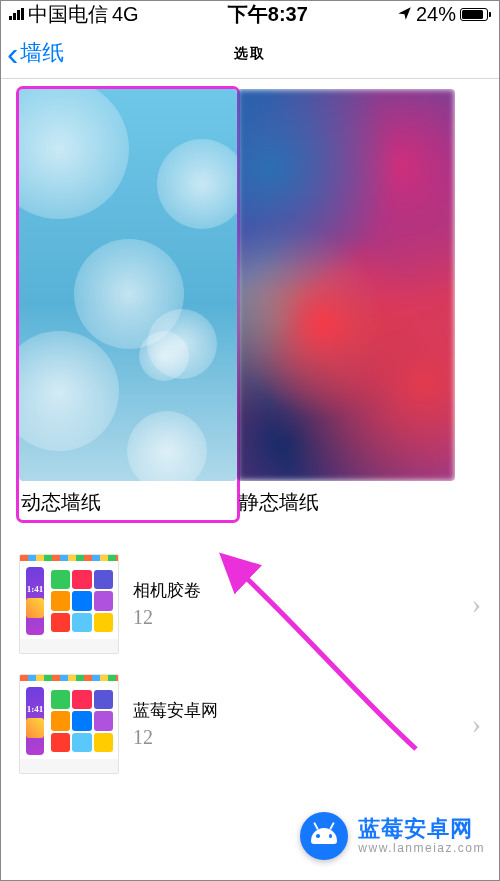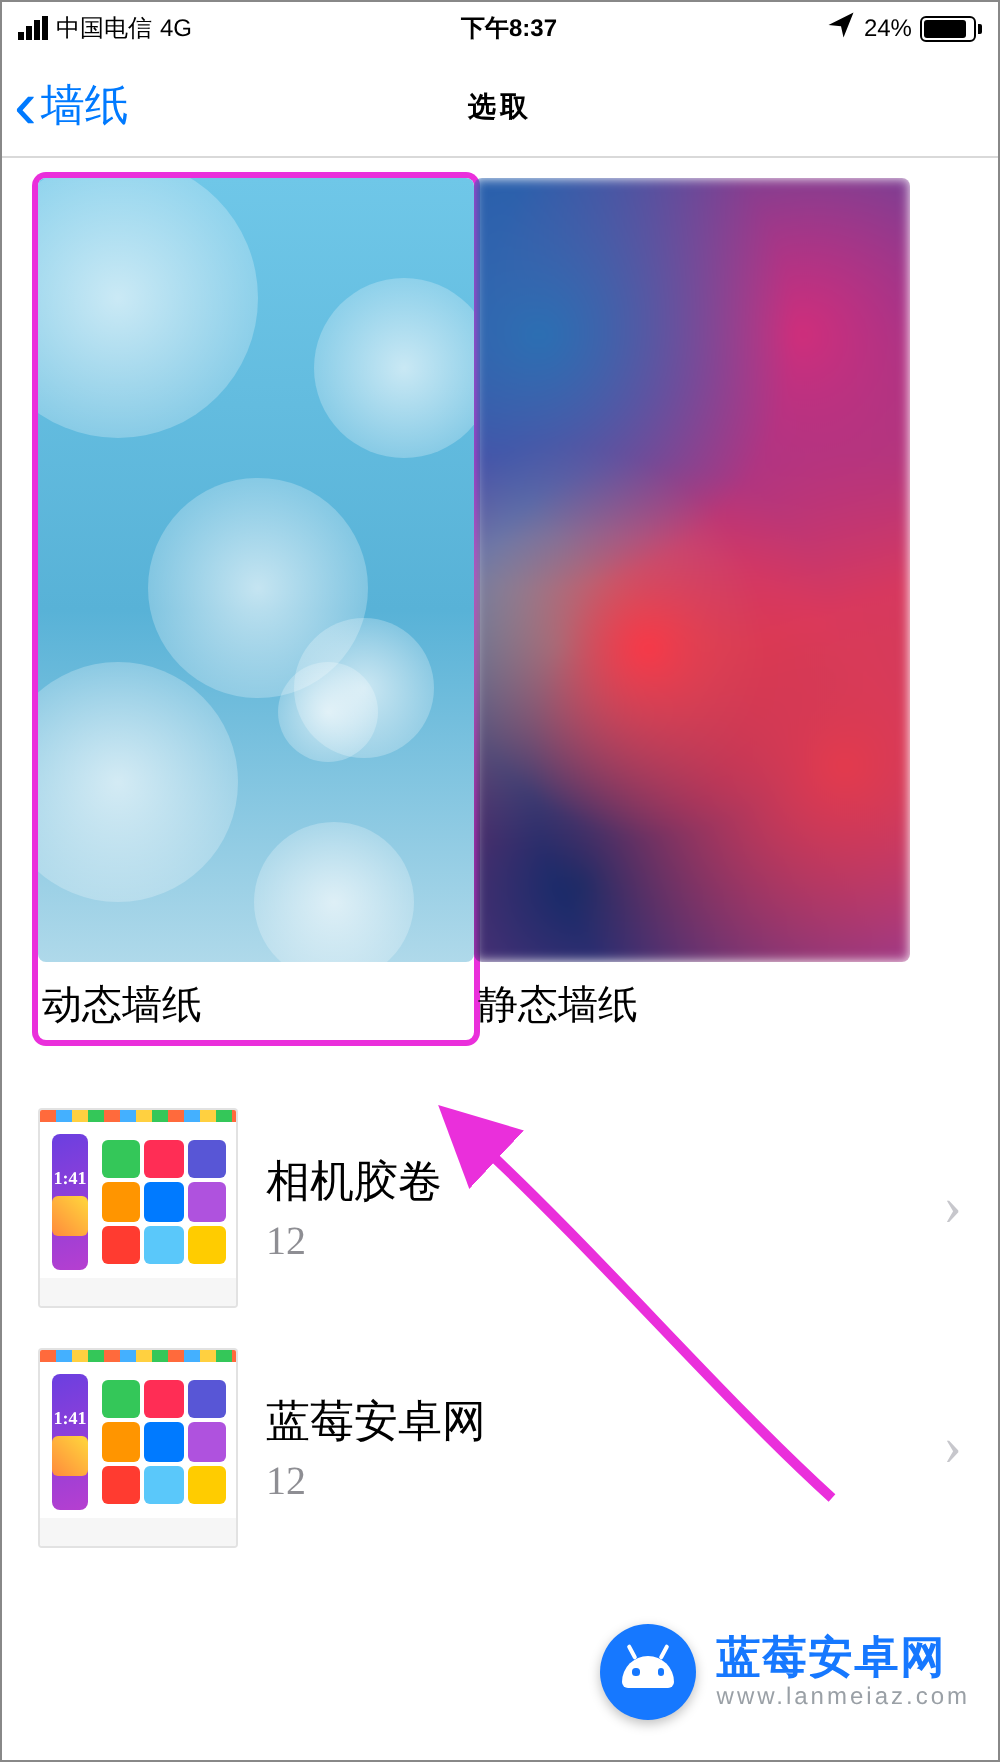--- a/index.html
+++ b/index.html
@@ -1,19 +1,19 @@
 <!DOCTYPE html>
 <html><head>
 <meta charset="utf-8">
 <style>
   * { margin: 0; padding: 0; box-sizing: border-box; }
   html, body { width: 500px; height: 881px; font-family: -apple-system, "Helvetica Neue", sans-serif; background: #fff; color: #000; overflow: hidden; }
   .frame { position: relative; width: 500px; height: 881px; border: 1px solid #888; }
   
-  .status-bar { display: flex; align-items: center; justify-content: space-between; height: 26px; padding: 0 8px; font-size: 12px; font-weight: 500; }
+  .status-bar { display: flex; align-items: center; justify-content: space-between; height: 26px; padding: 0 8px; font-size: 20px; font-weight: 500; }
   .status-left, .status-right { display: flex; align-items: center; gap: 4px; }
   .signal-bars { display: flex; align-items: flex-end; gap: 1px; height: 12px; }
   .signal-bars span { width: 3px; background: #000; display: inline-block; }
   .signal-bars span:nth-child(1){height:4px;} .signal-bars span:nth-child(2){height:7px;} .signal-bars span:nth-child(3){height:10px;} .signal-bars span:nth-child(4){height:12px;}
   .battery { display: flex; align-items: center; }
   .battery-body { position: relative; width: 28px; height: 13px; border: 1px solid #000; border-radius: 3px; padding: 1px; }
   .battery-fill { position: absolute; top: 1px; left: 1px; bottom: 1px; width: 79%; background: #000; border-radius: 1.5px; }
   .battery-cap { width: 2px; height: 5px; background: #000; border-radius: 0 1px 1px 0; margin-left: 1px; }
   .loc-icon { display: inline-block; transform: rotate(0deg); }
   
@@ -49,21 +49,21 @@
   .album-thumb .top-bar { top:0; height:6px; background: repeating-linear-gradient(90deg,#ff6a3c 0 8px,#44b0ff 8px 16px,#ffd040 16px 24px,#34c759 24px 32px); }
   .album-thumb .screens { position:absolute; top:12px; left:6px; right:6px; bottom:18px; display:flex; gap:4px; }
   .album-thumb .screen { flex:1; border-radius:4px; }
   .album-thumb .screen.a { background: linear-gradient(160deg,#6b3fe0,#b63fd0); display:flex; flex-direction:column; align-items:center; justify-content:center; }
   .album-thumb .screen.b { background: #fff; display:grid; grid-template-columns:repeat(3,1fr); gap:2px; padding:3px; }
   .album-thumb .screen.b span { border-radius:3px; }
   .album-thumb .screen.a .clock { color:#fff; font-size:9px; font-weight:600; }
   .album-thumb .foot { position:absolute; left:0; right:0; bottom:0; height:14px; font-size:5px; color:#999; padding:2px 4px; background:#f6f6f6; }
   .app-dot { width: 100%; aspect-ratio: 1; }
   .album-info { margin-left: 14px; flex:1; }
-  .album-title { font-size: 22px; color:#000; }
+  .album-title { font-size: 17px; color:#000; }
   .album-count { font-size: 20px; color:#8e8e93; margin-top: 4px; }
   .row-chevron { color:#c7c7cc; font-size: 28px; font-weight: 300; position:absolute; right:18px; }
   
   .annot-arrow { position: absolute; pointer-events: none; z-index: 50; }
   
   .watermark { position: absolute; right: 14px; bottom: 20px; display:flex; align-items:center; gap:10px; z-index:60; }
   .wm-logo { width:48px; height:48px; border-radius:50%; background:#1678ff; display:flex; align-items:center; justify-content:center; box-shadow: 0 2px 6px rgba(0,0,0,.25); }
   .wm-text { display:flex; flex-direction:column; line-height:1.15; }
   .wm-line1 { font-size:22px; font-weight:800; color:#1678ff; letter-spacing:1px; }
   .wm-line2 { font-size:12px; color:#9aa0a6; letter-spacing:1.5px; }

